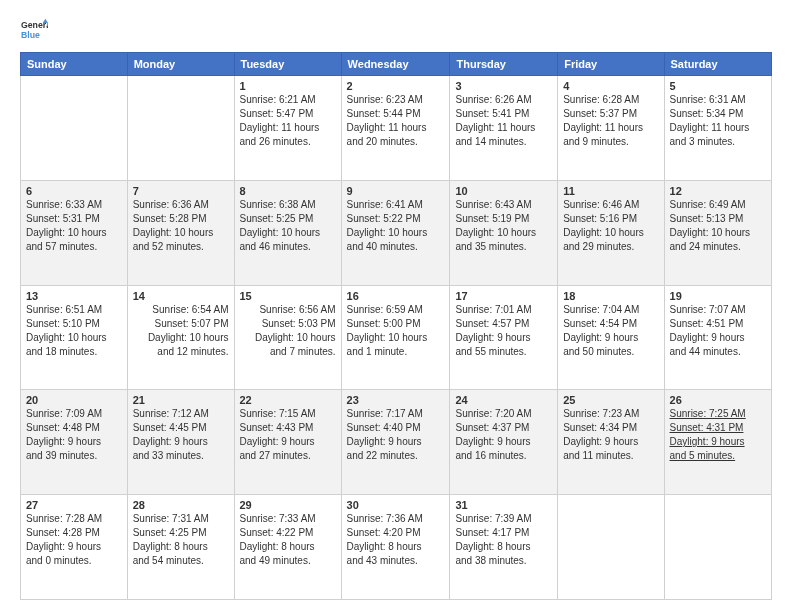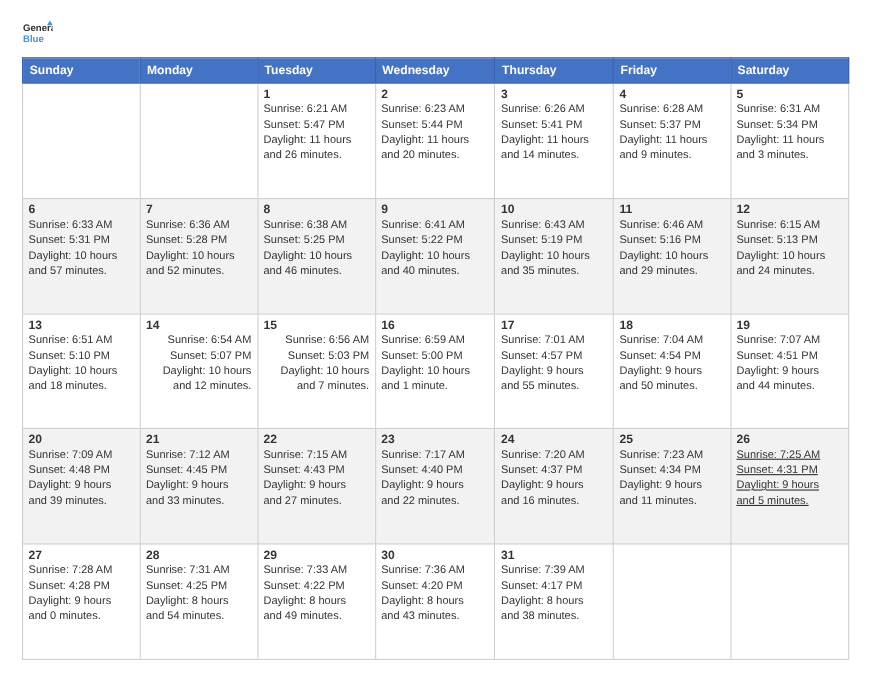--- a/index.html
+++ b/index.html
@@ -199,21 +199,21 @@
           </td>
           <td>
             <span class="day-number">11</span>
             <div class="day-info" style="white-space: pre-line;">Sunrise: 6:46 AM
 Sunset: 5:16 PM
 Daylight: 10 hours
 and 29 minutes.</div>
           </td>
           <td>
             <span class="day-number">12</span>
-            <div class="day-info" style="white-space: pre-line;">Sunrise: 6:15 AM
+            <div class="day-info" style="white-space: pre-line;">Sunrise: 6:49 AM
 Sunset: 5:13 PM
 Daylight: 10 hours
 and 24 minutes.</div>
           </td>
         </tr>
         <tr>
           <td>
             <span class="day-number">13</span>
             <div class="day-info" style="white-space: pre-line;">Sunrise: 6:51 AM
 Sunset: 5:10 PM

